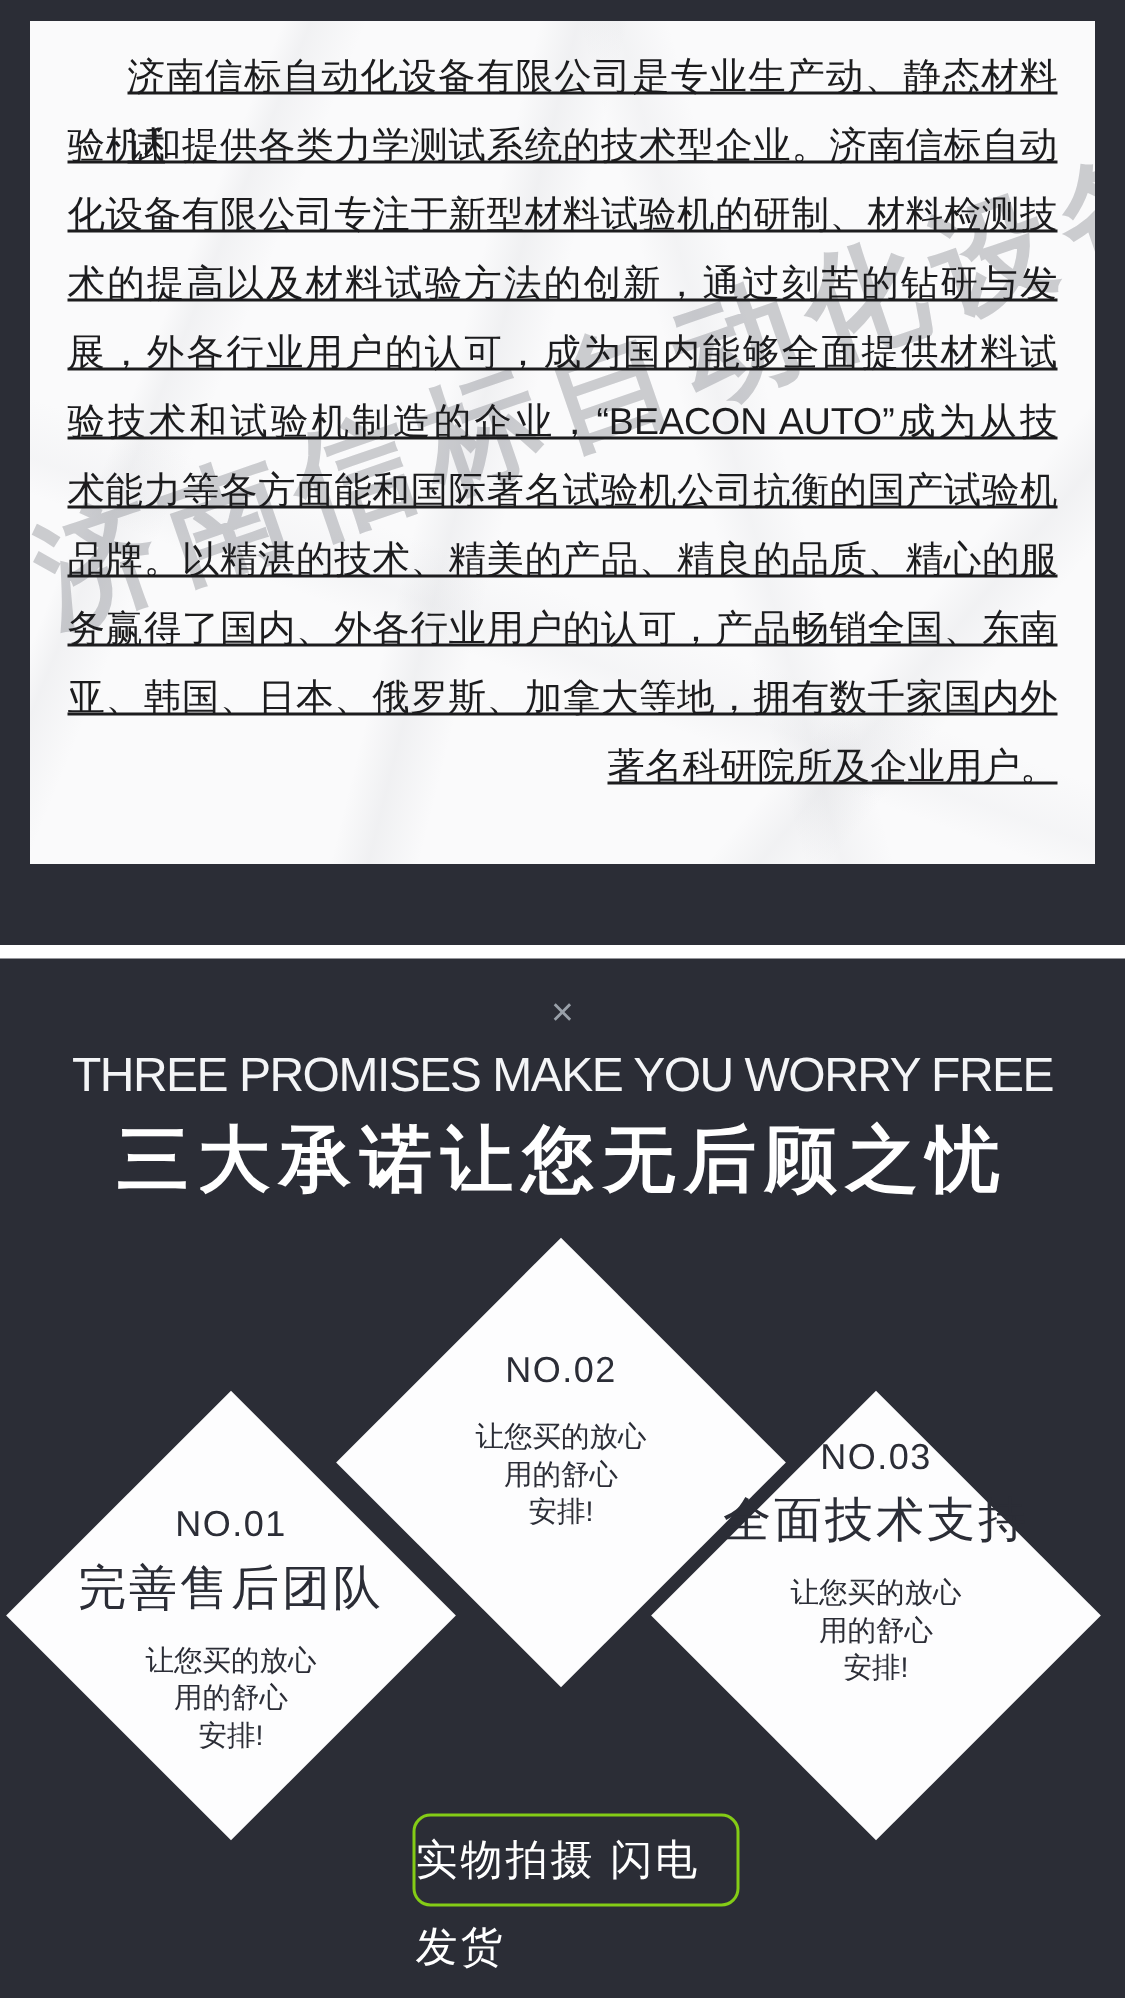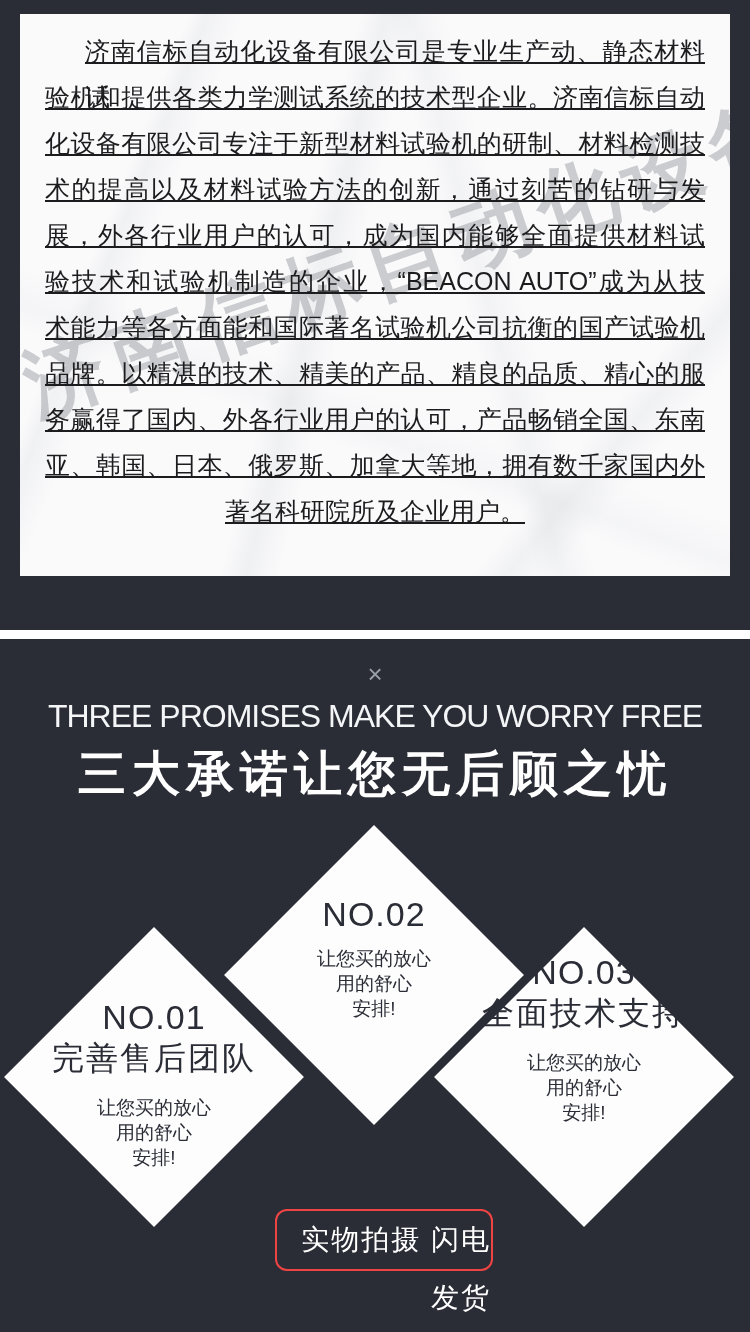--- a/index.html
+++ b/index.html
@@ -34,21 +34,21 @@
   #intro-text{
     position:absolute;left:25px;right:25px;top:14px;
     z-index:2;
     font-size:25px;line-height:46px;color:#1c1c1e;
     letter-spacing:0;
     text-decoration:underline;
   }
   .intro-line{text-align:justify;height:46px;overflow:visible;}
   .intro-line::after{content:"";display:inline-block;width:100%;height:0;}
   .intro-line.first{padding-left:40px;}
-  .intro-line.last{text-align:center;}
+  .intro-line.last{text-align:right;}
   .intro-line.last::after{content:none;}
   
   #divider-strip{position:absolute;left:0;top:630px;width:750px;height:9px;background:#ffffff;}
   
   #close-x{position:absolute;left:0;top:658px;width:750px;text-align:center;
     font-size:26px;line-height:32px;color:#99a0a9;font-weight:300;}
   #title-en{position:absolute;left:0;top:697px;width:750px;text-align:center;
     font-size:32px;line-height:38px;letter-spacing:-1px;color:#f4f5f7;font-weight:500;}
   #title-cn{position:absolute;left:0;top:745px;width:750px;text-align:center;
     font-size:48px;line-height:58px;letter-spacing:6px;color:#ffffff;font-weight:700;}
@@ -58,27 +58,27 @@
   }
   #diamond-2{left:268px;top:869px;}
   #diamond-1{left:48px; top:971px;}
   #diamond-3{left:478px;top:971px;}
   .promise-content{
     position:absolute;width:280px;text-align:center;color:#2b2d36;z-index:3;
   }
   #content-2{left:234px;top:896px;}
   #content-1{left:14px; top:999px;}
   #content-3{left:444px;top:954px;}
-  .promise-no{font-size:34px;line-height:36px;letter-spacing:1px;}
+  .promise-no{font-size:24px;line-height:36px;letter-spacing:1px;}
   .promise-title{font-size:32px;line-height:46px;font-weight:300;letter-spacing:2px;}
   .promise-desc{margin-top:14px;font-size:19px;line-height:25px;font-weight:300;}
   #shipping-badge{
     position:absolute;left:275px;top:1209px;width:218px;height:62px;
-    box-sizing:border-box;border:2px solid #ef4444;border-radius:12px;
-    color:#ffffff;font-size:28px;line-height:58px;text-align:right;letter-spacing:2px;
+    box-sizing:border-box;border:2px solid #84cc16;border-radius:12px;
+    color:#ffffff;font-size:28px;line-height:58px;text-align:left;letter-spacing:2px;
   }
 </style>
 </head>
 <body>
 
 <div id="page">
 
   <section>
     <div id="intro-card">
       <div id="watermark">济南信标自动化设备</div>

